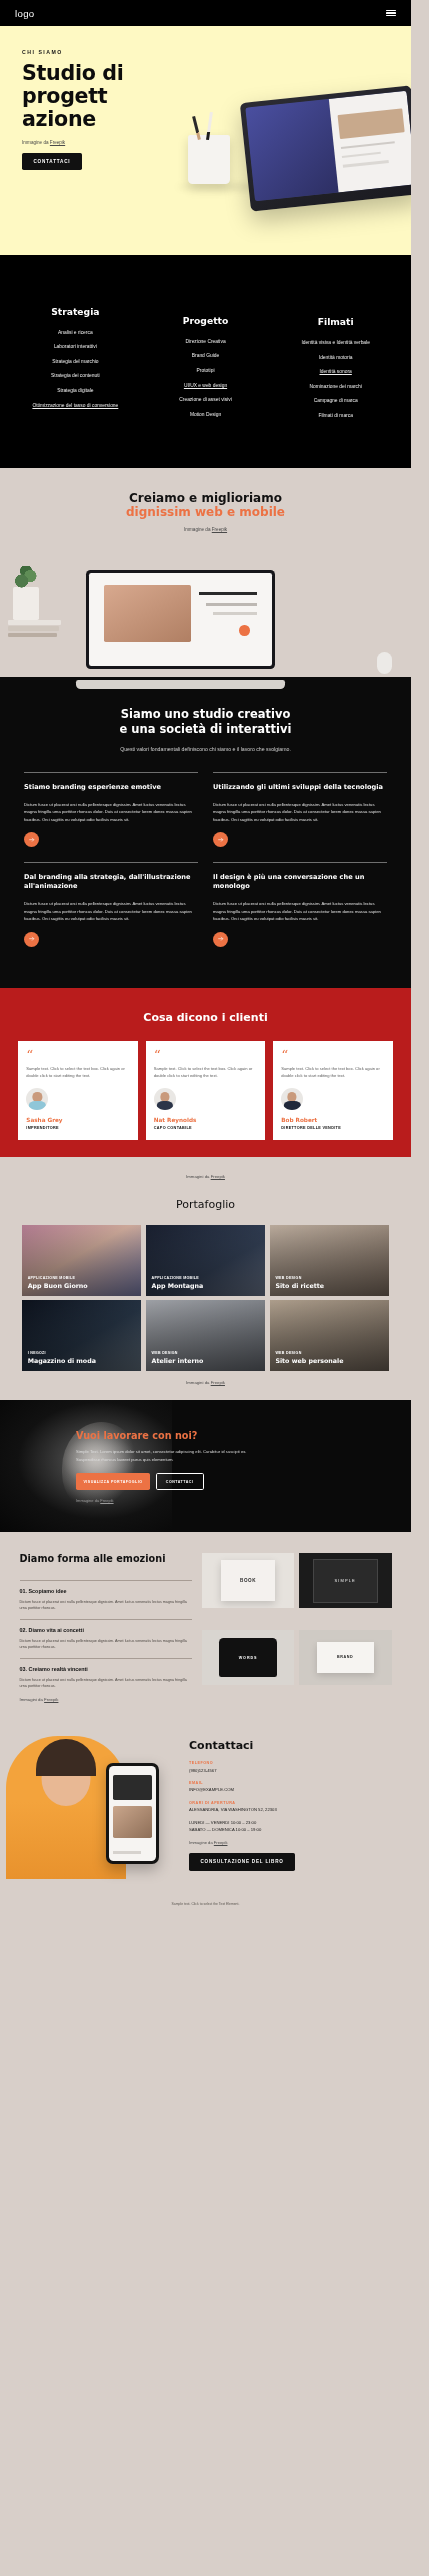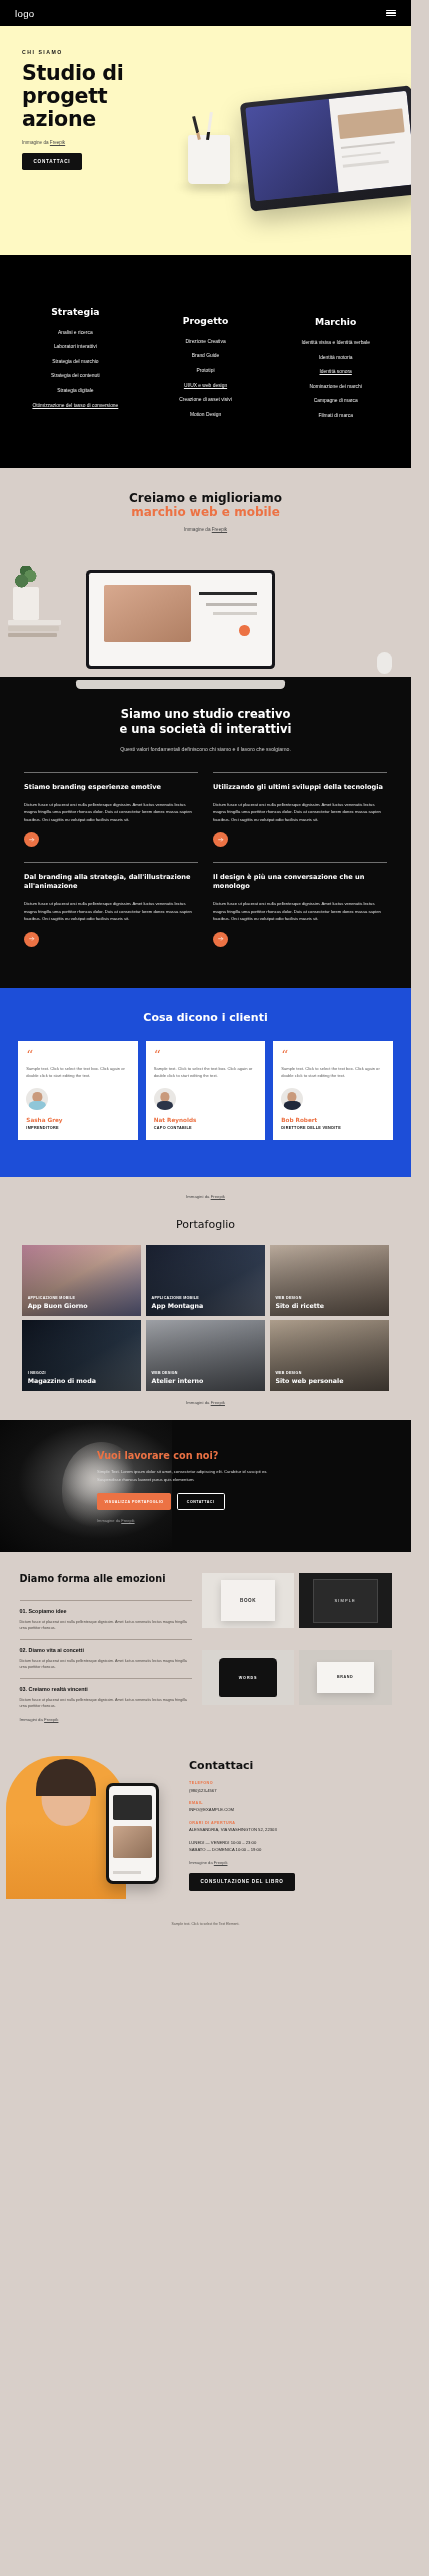--- a/index.html
+++ b/index.html
@@ -123,21 +123,21 @@
   .grid2 { display:grid; grid-template-columns: 1fr 1fr; gap: 0 15px; padding: 0 24px; margin-top: 19.5px; }
   .vcard { padding-top: 10.3px; border-top: 0.6px solid #6f6f6f; margin-bottom: 15px; }
   .vcard h4 { font-size: 6.6px; font-weight: 700; line-height:1.35; margin-bottom: 9.2px;
     font-family: "DejaVu Sans", sans-serif; }
   .vcard p { font-size: 4.2px; line-height: 1.75; color: #e2e2e2; }
   .arrow-btn { width: 15px; height: 15px; border-radius: 50%; background:#ec7244;
     display:flex; align-items:center; justify-content:center; margin-top: 9.2px; cursor:pointer; }
   .arrow-btn svg { width: 7.4px; height: 7.4px; }
 
   
-  .testi { background:#1d4ed8; padding: 23px 0 37px; }
+  .testi { background:#b91c1c; padding: 23px 0 17px; }
   .testi h2 { text-align:center; color:#fff; font-size: 11px; font-weight:700;
     font-family:"DejaVu Sans", sans-serif; }
   .tcards { display:flex; gap: 8px; padding: 0 18.3px; margin-top: 17px; }
   .tcard { flex:1; background:#fff; padding: 9.2px 8px 10.3px; }
   .quote { color:#ec7244; font-size: 13.7px; line-height: .8; font-family:"DejaVu Serif", serif; }
   .tcard p { font-size: 4.1px; line-height: 1.7; color:#5c5c5c; margin-top: 5.7px; }
   .avatar { width: 22px; height: 22px; border-radius:50%; margin-top: 8px; overflow:hidden;
     background:#e9e7e4; position:relative; }
   .avatar .head { position:absolute; left:50%; top:18%; width:42%; height:42%;
     transform:translateX(-50%); border-radius:50%; background:#c99a7c; }
@@ -173,21 +173,21 @@
   .pcredit { text-align:center; font-size: 4.3px; color:#4a4a4a; margin-top: 9.2px; }
   .pcredit a { color:#4a4a4a; }
 
   
   .cta { position: relative; height: 132px; background:#0a0a0a; display:flex; align-items:center; }
   .cta .face { position:absolute; left: 0; top:0; width: 172px; height:100%;
     background: radial-gradient(ellipse at 58% 46%, #9c9c9c 0%, #3e3e3e 26%, #111 58%, #060606 100%); }
   .cta .face::after{content:"";position:absolute;left:36%;top:16%;width:46%;height:70%;
     border-radius:50% 50% 45% 45%;
     background:radial-gradient(ellipse at 40% 40%, rgba(210,205,200,.75), rgba(40,40,40,0) 62%);}
-  .cta .inner { position:relative; margin-left: 97px; padding-right: 17px; }
+  .cta .inner { position:relative; margin-left: 76px; padding-right: 17px; }
   .cta h2 { color:#ec7244; font-size: 9.7px; font-weight:700; font-family:"DejaVu Sans", sans-serif; }
   .cta p { color:#dedede; font-size: 4.2px; line-height:1.8; margin-top: 6.9px; max-width: 189px; }
   .cta .btns { display:flex; gap: 5.7px; margin-top: 10.3px; }
   .btn-orange { background:#ec7244; color:#fff; border:none; border-radius:1.7px;
     font-size: 3.6px; font-weight:700; letter-spacing: 0.5px; padding: 5.2px 7.4px; cursor:pointer; }
   .btn-ghost { background:transparent; color:#fff; border:0.6px solid #fff; border-radius:1.7px;
     font-size: 3.6px; font-weight:700; letter-spacing: 0.5px; padding: 5.2px 9.2px; cursor:pointer; }
   .cta .credit2 { color:#9a9a9a; font-size: 4px; margin-top: 8px; }
   .cta .credit2 a { color:#9a9a9a; }
 
@@ -305,37 +305,37 @@
         <ul>
           <li>Direzione Creativa</li>
           <li>Brand Guide</li>
           <li>Prototipi</li>
           <li class="link">UI/UX e web design</li>
           <li>Creazione di asset visivi</li>
           <li>Motion Design</li>
         </ul>
       </div>
       <div class="col c3">
-        <h3>Marchio</h3>
+        <h3>Filmati</h3>
         <ul>
           <li>Identità visiva e Identità verbale</li>
           <li>Identità motoria</li>
           <li class="link">Identità sonora</li>
           <li>Nominazione dei marchi</li>
           <li>Campagne di marca</li>
           <li>Filmati di marca</li>
         </ul>
       </div>
     </div>
   </div>
 
   <div class="promo">
     <h2>
       <span>Creiamo e miglioriamo</span>
-      <span class="orange">marchio web e mobile</span>
+      <span class="orange">dignissim web e mobile</span>
     </h2>
     <div class="credit">
       <span>Immagine da </span><a href="#">Freepik</a>
     </div>
     <div class="promo-art">
       <div class="plant"></div>
       <div class="books">
           <i></i>
           <i></i>
           <i></i>

